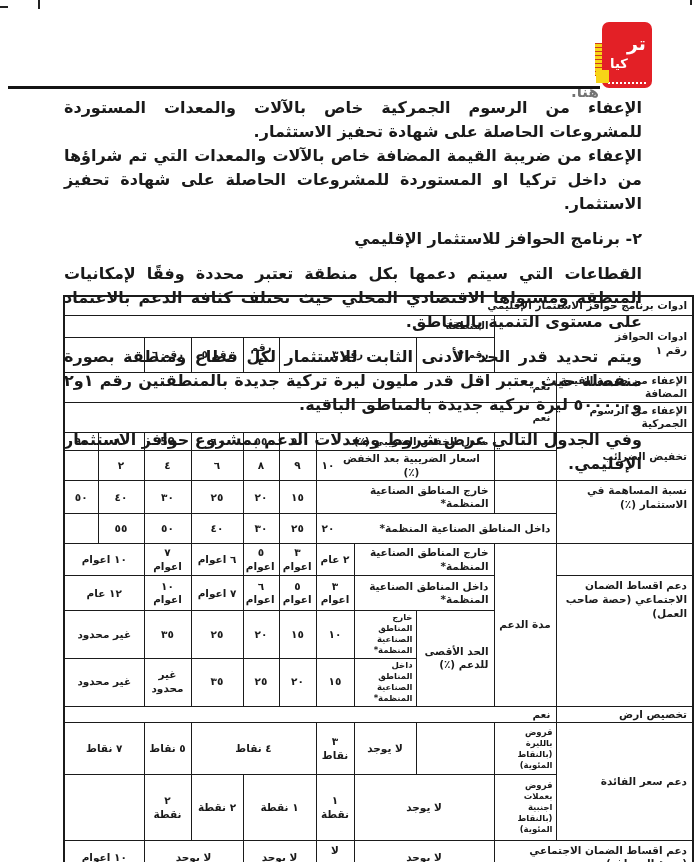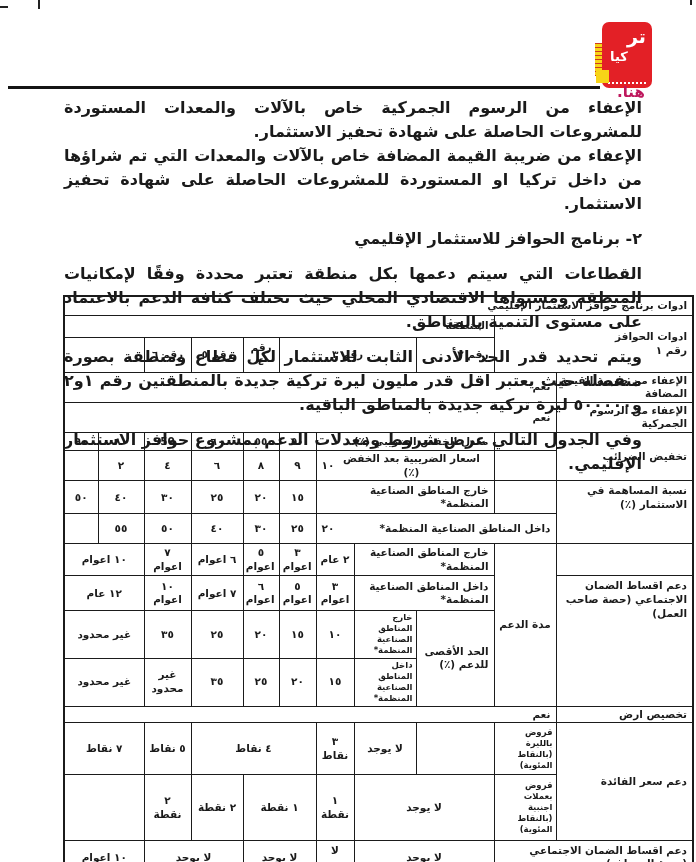--- a/index.html
+++ b/index.html
@@ -10,27 +10,27 @@
   }
   
   .tick{position:absolute;background:#222}
   .tick-v{left:38px;top:0;width:2px;height:9px}
   .tick-h{left:0;top:6px;width:8px;height:2px}
   .tick-r{left:690px;top:0;width:2px;height:5px}
   
   .rule{position:absolute;left:8px;top:86px;width:592px;height:3px;background:#141414}
   
   .logo-box{position:absolute;left:602px;top:22px;width:50px;height:66px;background:#e32026;border-radius:7px;color:#fff;direction:rtl;text-align:center}
-  .logo-t1{font-size:19px;line-height:22px;margin-top:3px;padding-right:6px;text-align:right}
+  .logo-t1{font-size:19px;line-height:22px;margin-top:10px;padding-right:6px;text-align:right}
   .logo-t2{font-size:13px;line-height:20px;padding-left:8px;text-align:left;padding-right:0}
   .logo-dotted{position:absolute;bottom:4px;left:6px;right:6px;border-bottom:2px dotted #fff}
   .logo-ribbon{position:absolute;left:595px;top:43px;width:9px;height:33px;background:#f7d417;
     background-image:repeating-linear-gradient(180deg,rgba(200,30,30,.85) 0 1px,rgba(0,0,0,0) 1px 4px)}
   .logo-square{position:absolute;left:596px;top:70px;width:13px;height:13px;background:#f7d417}
-  .logo-hona{position:absolute;left:617px;top:83px;font-size:15px;color:#be185d;direction:rtl}
+  .logo-hona{position:absolute;left:571px;top:83px;font-size:15px;color:#737373;direction:rtl}
   
   .intro{position:absolute;top:96px;right:54px;width:578px;direction:rtl;font-size:16px;line-height:24px;text-align:justify}
   .intro p{margin:0}
   .intro p.gap{margin-top:11px}
   
   .tablewrap{position:absolute;top:295px;left:63px;width:631px;direction:rtl}
   table{border-collapse:collapse;width:100%;table-layout:fixed;font-size:10.5px;line-height:1.3;border:2px solid #1b1b1b}
   td{border:1px solid #1b1b1b;padding:1px 4px;text-align:center;vertical-align:middle;white-space:pre-line;overflow:hidden}
   td.ar{text-align:right;padding-right:5px}
   td.sm{font-size:8.5px;line-height:1.3;text-align:right;padding:1px 3px}

